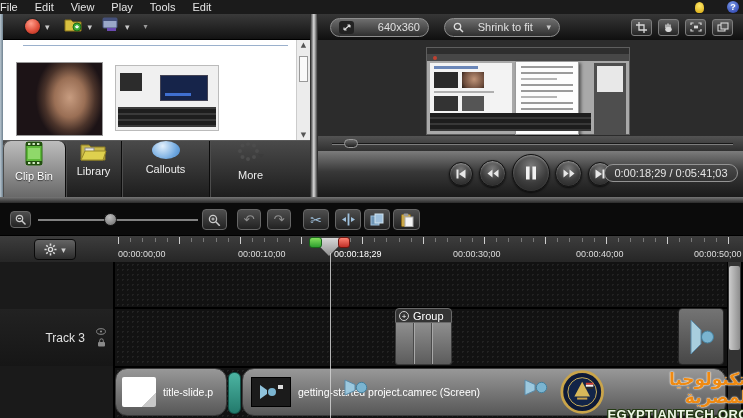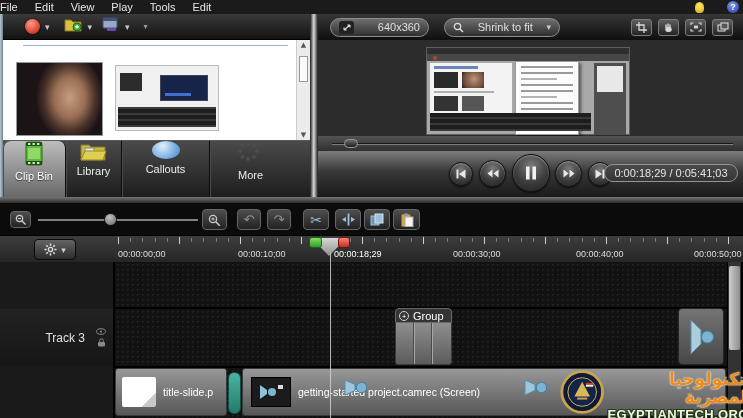--- a/index.html
+++ b/index.html
@@ -158,21 +158,21 @@
 .grp-plus{width:10px;height:10px;border:1px solid #d0d0d0;border-radius:50%;font-size:8px;line-height:9px;
   text-align:center;color:#fff}
 .grp-body{height:42px;background:linear-gradient(#8e8e8e,#5c5c5c);border:1px solid #3a3a3a;border-top:none;
   border-radius:0 0 3px 3px;position:relative}
 .grp-body i{position:absolute;top:0;bottom:0;width:1px;background:#a8a8a8;box-shadow:-1px 0 0 #4a4a4a;display:block}
 .grp-v1{left:18px}.grp-v2{left:36px}
 .t3clip{position:absolute;left:678px;top:46px;width:46px;height:57px;border-radius:4px;
   background:linear-gradient(#747474,#474747);border:1px solid #262626;display:flex;align-items:center;
   justify-content:center;z-index:8}
 .clip{position:absolute;top:106px;height:48px;background:linear-gradient(#989898,#575757);
-  border:1px solid #3a3a3a;border-radius:3px;display:flex;align-items:center;color:#fff;
+  border:1px solid #3a3a3a;border-radius:12px;display:flex;align-items:center;color:#fff;
   font-size:10.5px;white-space:nowrap;overflow:hidden;z-index:8}
 .clip1{left:115px;width:112px}
 .page-ic{width:34px;height:30px;margin-left:6px;border-radius:2px;flex:none;
   background:linear-gradient(135deg,#fff 78%,#c8c8c8 78%)}
 .clip .lab{margin-left:7px}
 .teal{position:absolute;left:228px;top:110px;width:13px;height:42px;border-radius:6px;z-index:9;
   background:linear-gradient(#4cb4a2,#237a6c);border:1px solid #135148}
 .clip2{left:242px;width:484px}
 .cam-th{width:40px;height:30px;margin-left:8px;background:#1b1b1b;border:1px solid #000;flex:none;
   display:flex;align-items:center;justify-content:center}

